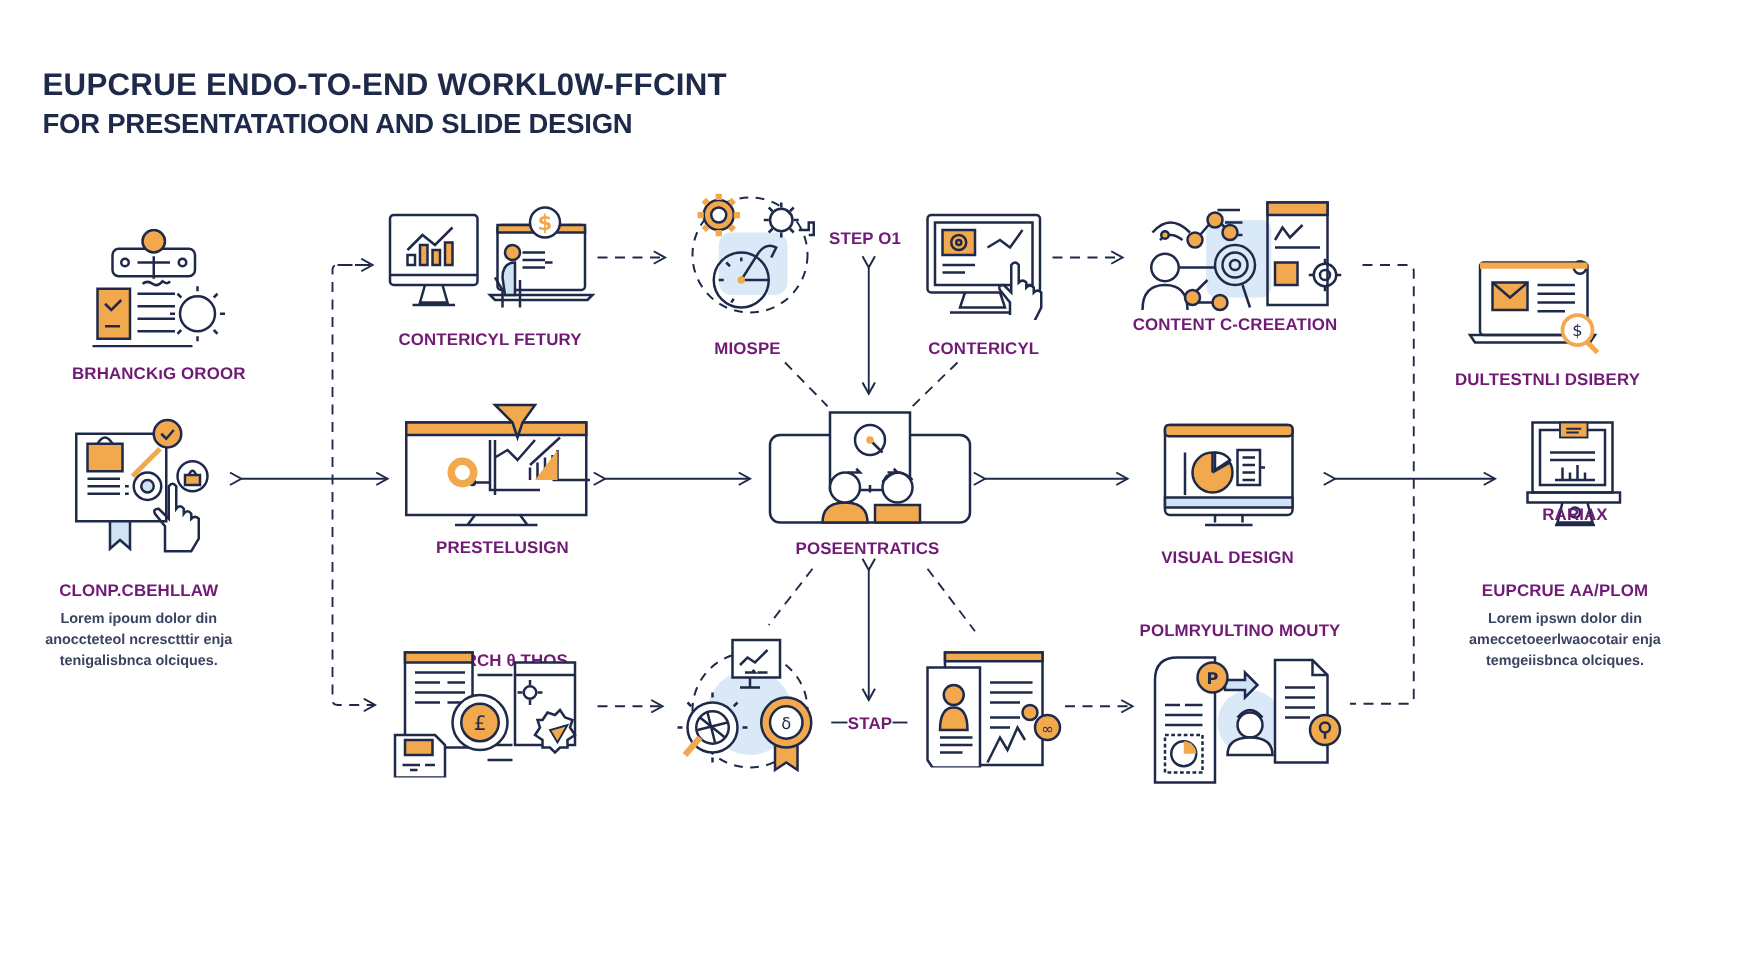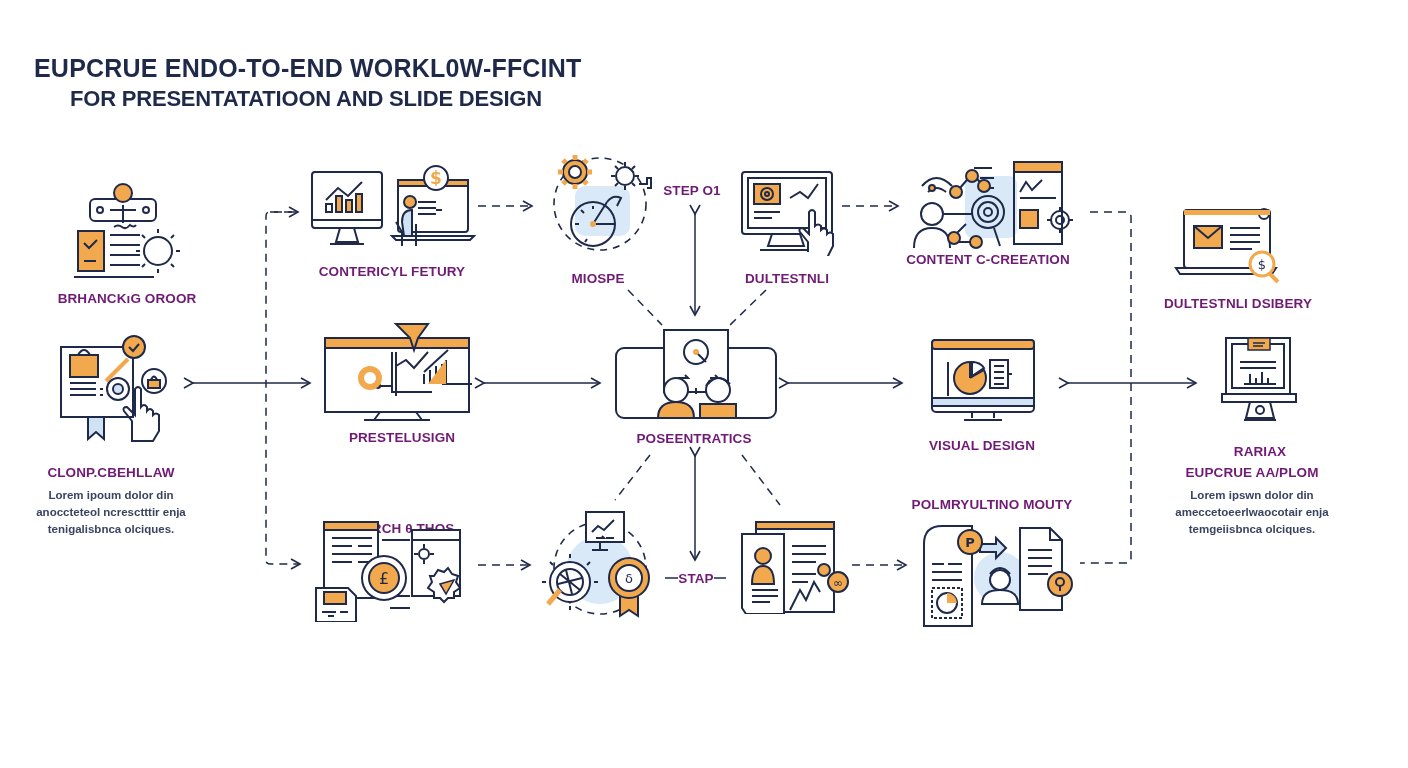--- a/index.html
+++ b/index.html
@@ -1,18 +1,18 @@
 <!DOCTYPE html>
 <html><head>
 <meta charset="utf-8">
 <style>
   html, body { margin: 0; padding: 0; background: #ffffff; }
   body { width: 1408px; height: 768px; position: relative; overflow: hidden; font-family: "Liberation Sans", "DejaVu Sans", sans-serif; color: #1f2a4a; }
   .title1 { position: absolute; left: 34px; top: 54px; font-size: 25px; font-weight: bold; letter-spacing: 0.2px; color: #1f2a4a; white-space: nowrap; }
-  .title2 { position: absolute; left: 34px; top: 86px; font-size: 22px; font-weight: bold; letter-spacing: -0.2px; color: #1f2a4a; white-space: nowrap; margin-left: 36px; }
+  .title2 { position: absolute; left: 34px; top: 86px; font-size: 22px; font-weight: bold; letter-spacing: -0.2px; color: #1f2a4a; white-space: nowrap; }
   .lbl { position: absolute; font-size: 13.5px; font-weight: bold; color: #701a75; white-space: nowrap; transform: translateX(-50%); letter-spacing: 0.1px; }
   .desc { position: absolute; font-size: 11.5px; color: #3a4460; text-align: center; width: 170px; line-height: 17px; transform: translateX(-50%); font-weight: bold; }
   svg.layer { position: absolute; left: 0; top: 0; }
   .icon { position: absolute; }
 </style>
 </head>
 <body>
 
 <div class="title1">EUPCRUE ENDO-TO-END WORKL0W-FFCINT</div>
 <div class="title2">FOR PRESENTATATIOON AND SLIDE DESIGN</div>
@@ -143,21 +143,21 @@
     <rect x="10" y="10" width="78" height="50"></rect>
     <rect x="16" y="16" width="26" height="20" fill="#f2a94e"></rect>
     <circle cx="29" cy="26" r="6"></circle>
       <circle cx="29" cy="26" r="2"></circle>
     <path d="M16,44 l26,0 M16,50 l18,0"></path>
     <path d="M52,30 l10,-6 l8,6 l10,-14"></path>
     <path d="M34,66 l-4,12 l36,0 l-4,-12 M22,82 l52,0"></path>
     <path d="M70,84 l0,-10 l-8,-10 q-2,-4 3,-4 l6,6 l0,-22 q3,-4 6,0 l0,14 q3,-3 6,0 l0,4 q3,-3 6,0 l0,4 q3,-3 6,0 l0,12 l-6,12" fill="#fff"></path>
   </g>
 </svg>
-<div class="lbl" style="left:787px;top:271px">DULTESTNLI</div>
+<div class="lbl" style="left:787px;top:271px">CONTERICYL</div>
 
 <svg class="icon" style="left:910px;top:158px" width="172" height="96" viewBox="0 0 172 96">
   <rect x="55" y="18" width="52" height="62" rx="8" fill="#cfe3f5" opacity="0.8"></rect>
   <g fill="none" stroke="#1f2a4a" stroke-width="2">
     <path d="M12,28 q14,-16 30,0 M18,34 q8,-8 18,0"></path>
     <circle cx="22" cy="56" r="11"></circle>
     <path d="M4,90 q0,-20 18,-20 q18,0 18,20"></path>
     <path d="M34,56 l28,0 M50,30 l12,-14 M62,16 l12,12 M44,78 l12,-12 M46,84 l18,0"></path>
     <path d="M64,10 l18,0 M70,20 l14,0 M70,30 l14,0"></path>
     <circle cx="78" cy="54" r="16"></circle>
@@ -257,21 +257,21 @@
     <rect x="6" y="4" width="64" height="56"></rect>
     <rect x="12" y="10" width="52" height="44"></rect>
     <path d="M2,60 l74,0 l0,8 l-74,0 z"></path>
     <path d="M30,68 l-4,16 l28,0 l-4,-16 M24,86 l32,0"></path>
     <circle cx="40" cy="76" r="4"></circle>
     <path d="M20,28 l36,0 M20,34 l36,0 M24,50 l32,0 M30,50 l0,-10 M36,50 l0,-6 M42,50 l0,-12 M48,50 l0,-6"></path>
   </g>
   <rect x="28" y="4" width="22" height="12" fill="#f2a94e" stroke="#1f2a4a" stroke-width="1.5"></rect>
   <path d="M33,9 l12,0 M33,12 l10,0" stroke="#1f2a4a" stroke-width="1.5"></path>
 </svg>
-<div class="lbl" style="left:1260px;top:444px">RARIAX</div>
+<div class="lbl" style="left:1260px;top:404px">RARIAX</div>
 <div class="lbl" style="left:1252px;top:465px">EUPCRUE AA/PLOM</div>
 <div class="desc" style="left:1252px;top:487px">Lorem ipswn dolor din ameccetoeerlwaocotair enja temgeiisbnca olciques.</div>
 
 <div class="lbl" style="left:393px;top:521px">GRARRCH θ THOS</div>
 <svg class="icon" style="left:314px;top:520px" width="150" height="102" viewBox="0 0 150 102">
   <g fill="none" stroke="#1f2a4a" stroke-width="2">
     <rect x="10" y="2" width="54" height="76" fill="#fff"></rect>
     <path d="M18,18 l40,0 M18,26 l20,0 M44,26 l14,0 M18,34 l40,0 M18,42 l20,0 M44,42 l14,0"></path>
     <rect x="98" y="10" width="48" height="66" fill="#fff"></rect>
     <path d="M98,20 l48,0"></path>

